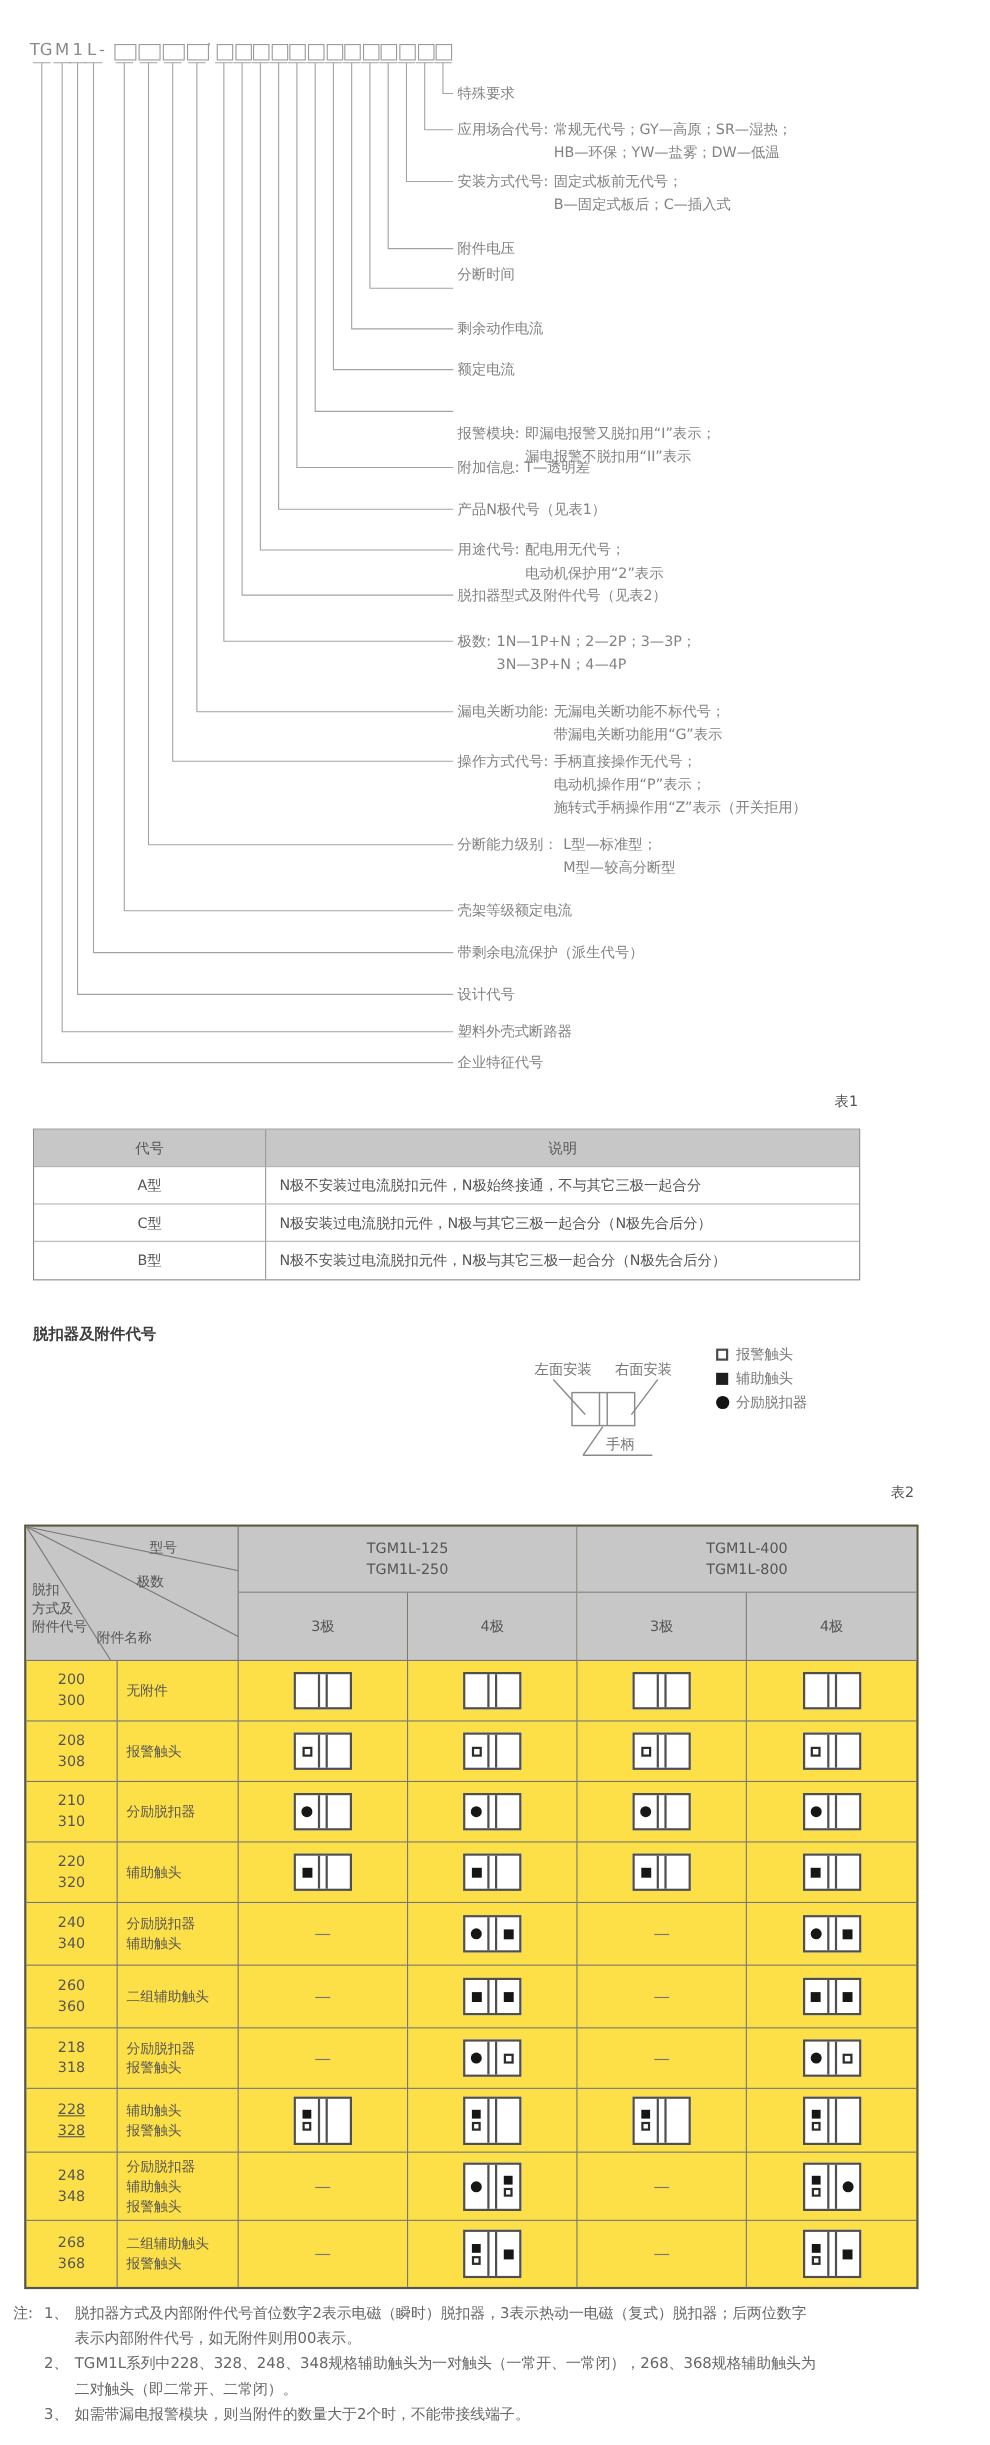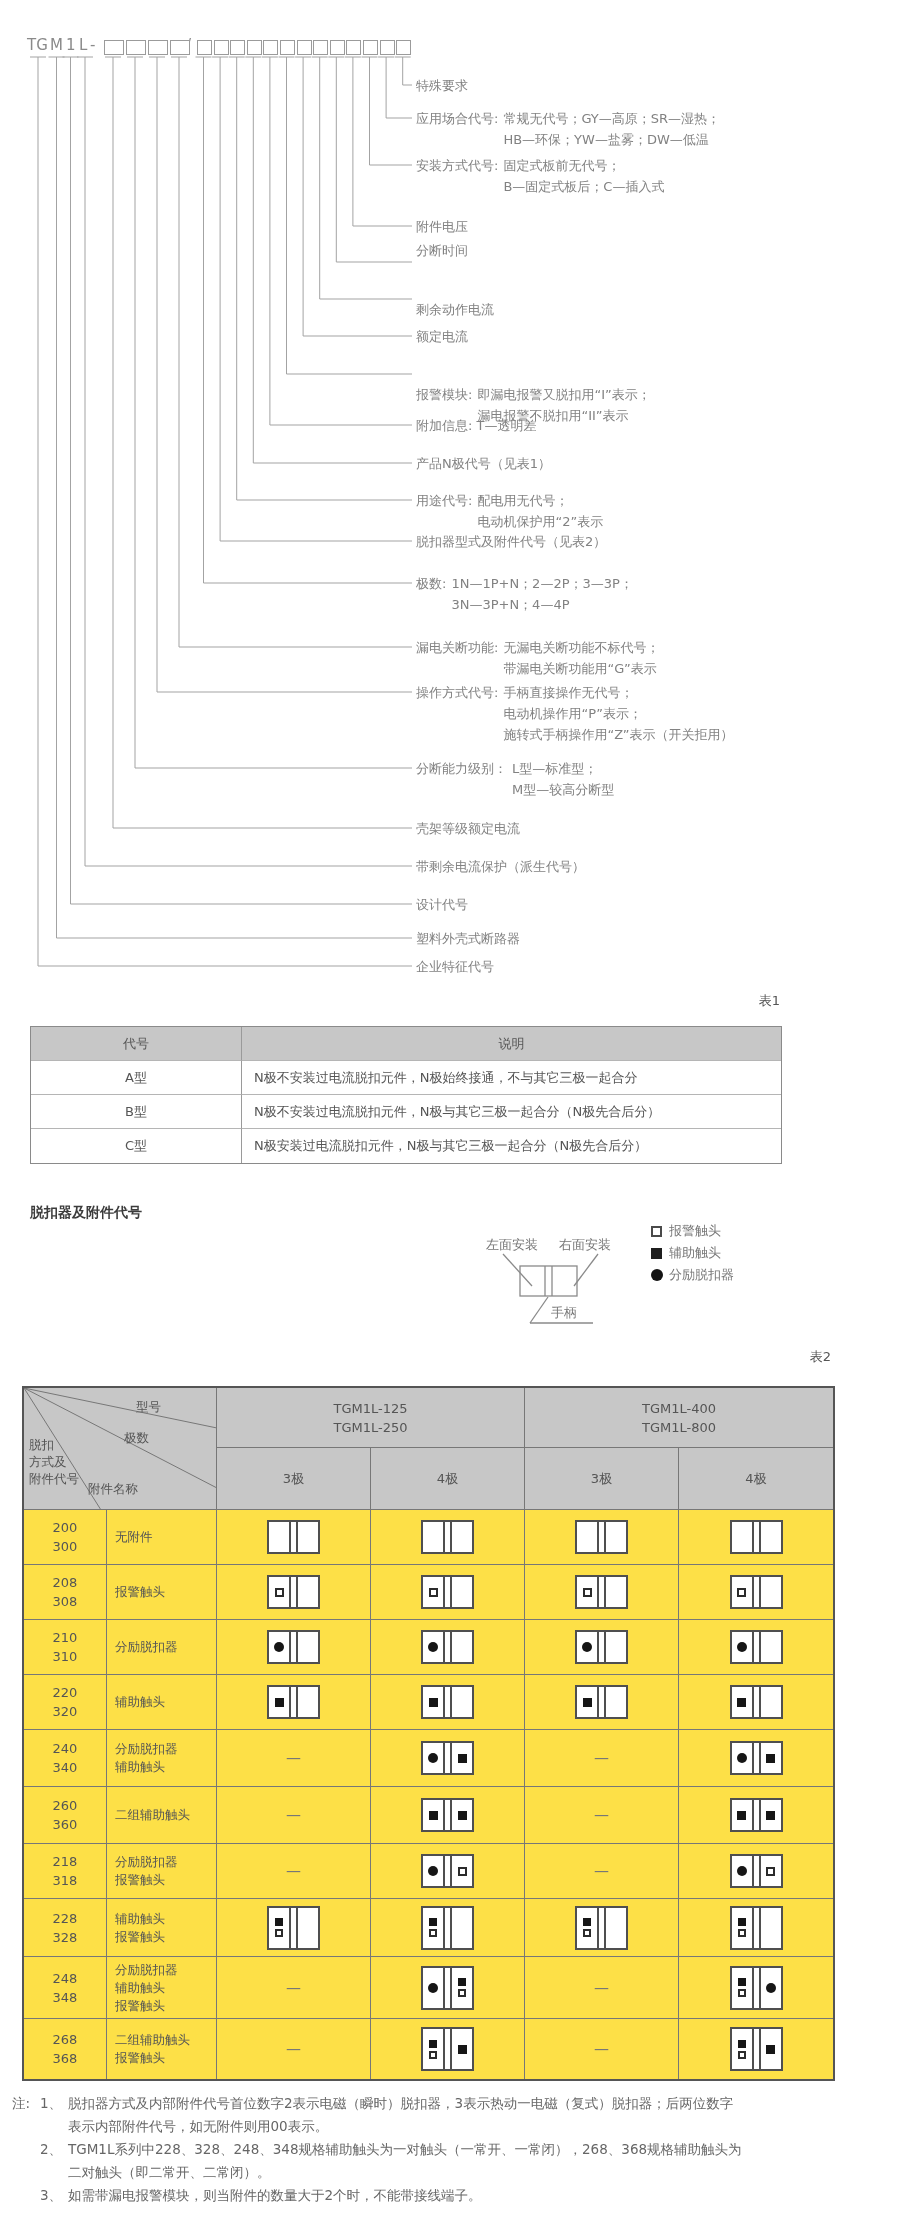--- a/index.html
+++ b/index.html
@@ -124,21 +124,21 @@
           <div>固定式板前无代号；</div>
           <div>B—固定式板后；C—插入式</div>
         </span>
       </div>
       <div class="field" style="top: 216px;">
         <span class="f-label">附件电压</span>
       </div>
       <div class="field" style="top: 240px;">
         <span class="f-label">分断时间</span>
       </div>
-      <div class="field" style="top: 299px;">
+      <div class="field" style="top: 289px;">
         <span class="f-label">剩余动作电流</span>
       </div>
       <div class="field" style="top: 326px;">
         <span class="f-label">额定电流</span>
       </div>
       <div class="field" style="top: 384px;">
         <span class="f-label">报警模块:</span>
         <span class="f-details">
           <div>即漏电报警又脱扣用“I”表示；</div>
           <div>漏电报警不脱扣用“II”表示</div>
@@ -210,26 +210,26 @@
   <div id="table1">
       <div class="t1-row hdr">
         <div class="t1-c1">代号</div>
         <div class="t1-c2">说明</div>
       </div>
       <div class="t1-row">
         <div class="t1-c1">A型</div>
         <div class="t1-c2">N极不安装过电流脱扣元件，N极始终接通，不与其它三极一起合分</div>
       </div>
       <div class="t1-row">
+        <div class="t1-c1">C型</div>
+        <div class="t1-c2">N极安装过电流脱扣元件，N极与其它三极一起合分（N极先合后分）</div>
+      </div>
+      <div class="t1-row">
         <div class="t1-c1">B型</div>
         <div class="t1-c2">N极不安装过电流脱扣元件，N极与其它三极一起合分（N极先合后分）</div>
-      </div>
-      <div class="t1-row">
-        <div class="t1-c1">C型</div>
-        <div class="t1-c2">N极安装过电流脱扣元件，N极与其它三极一起合分（N极先合后分）</div>
       </div>
     </div>
 
   <div class="sec2-heading">脱扣器及附件代号</div>
 
   <span class="mount-label" style="left:486px;top:1236px">左面安装</span>
   <span class="mount-label" style="left:559px;top:1236px">右面安装</span>
   <span class="mount-label" style="left:551px;top:1304px">手柄</span>
   <svg id="mount-svg" width="300" height="120">
     <g stroke="#8a8a8a" stroke-width="1.3" fill="none">
@@ -550,21 +550,21 @@
         <span class="dbox">
           <span class="dh">
             <i class="bs-d"></i>
           </span>
           <span class="dm"></span>
           <span class="dh">
             <i class="bs-h"></i>
           </span>
         </span>
       </div>
-      <div class="t2-cell t2-codes" style="grid-area: 10 / 1 / 11 / 2;">
+      <div class="t2-cell t2-codes" style="grid-area: 10 / 1 / 11 / 2; text-decoration: underline;">
         <div>228</div>
         <div>328</div>
       </div>
       <div class="t2-cell t2-name" style="grid-area: 10 / 2 / 11 / 3;">
         <div>辅助触头</div>
         <div>报警触头</div>
       </div>
       <div class="t2-cell" style="grid-area: 10 / 3 / 11 / 4;">
         <span class="dbox tall">
           <span class="dh">

